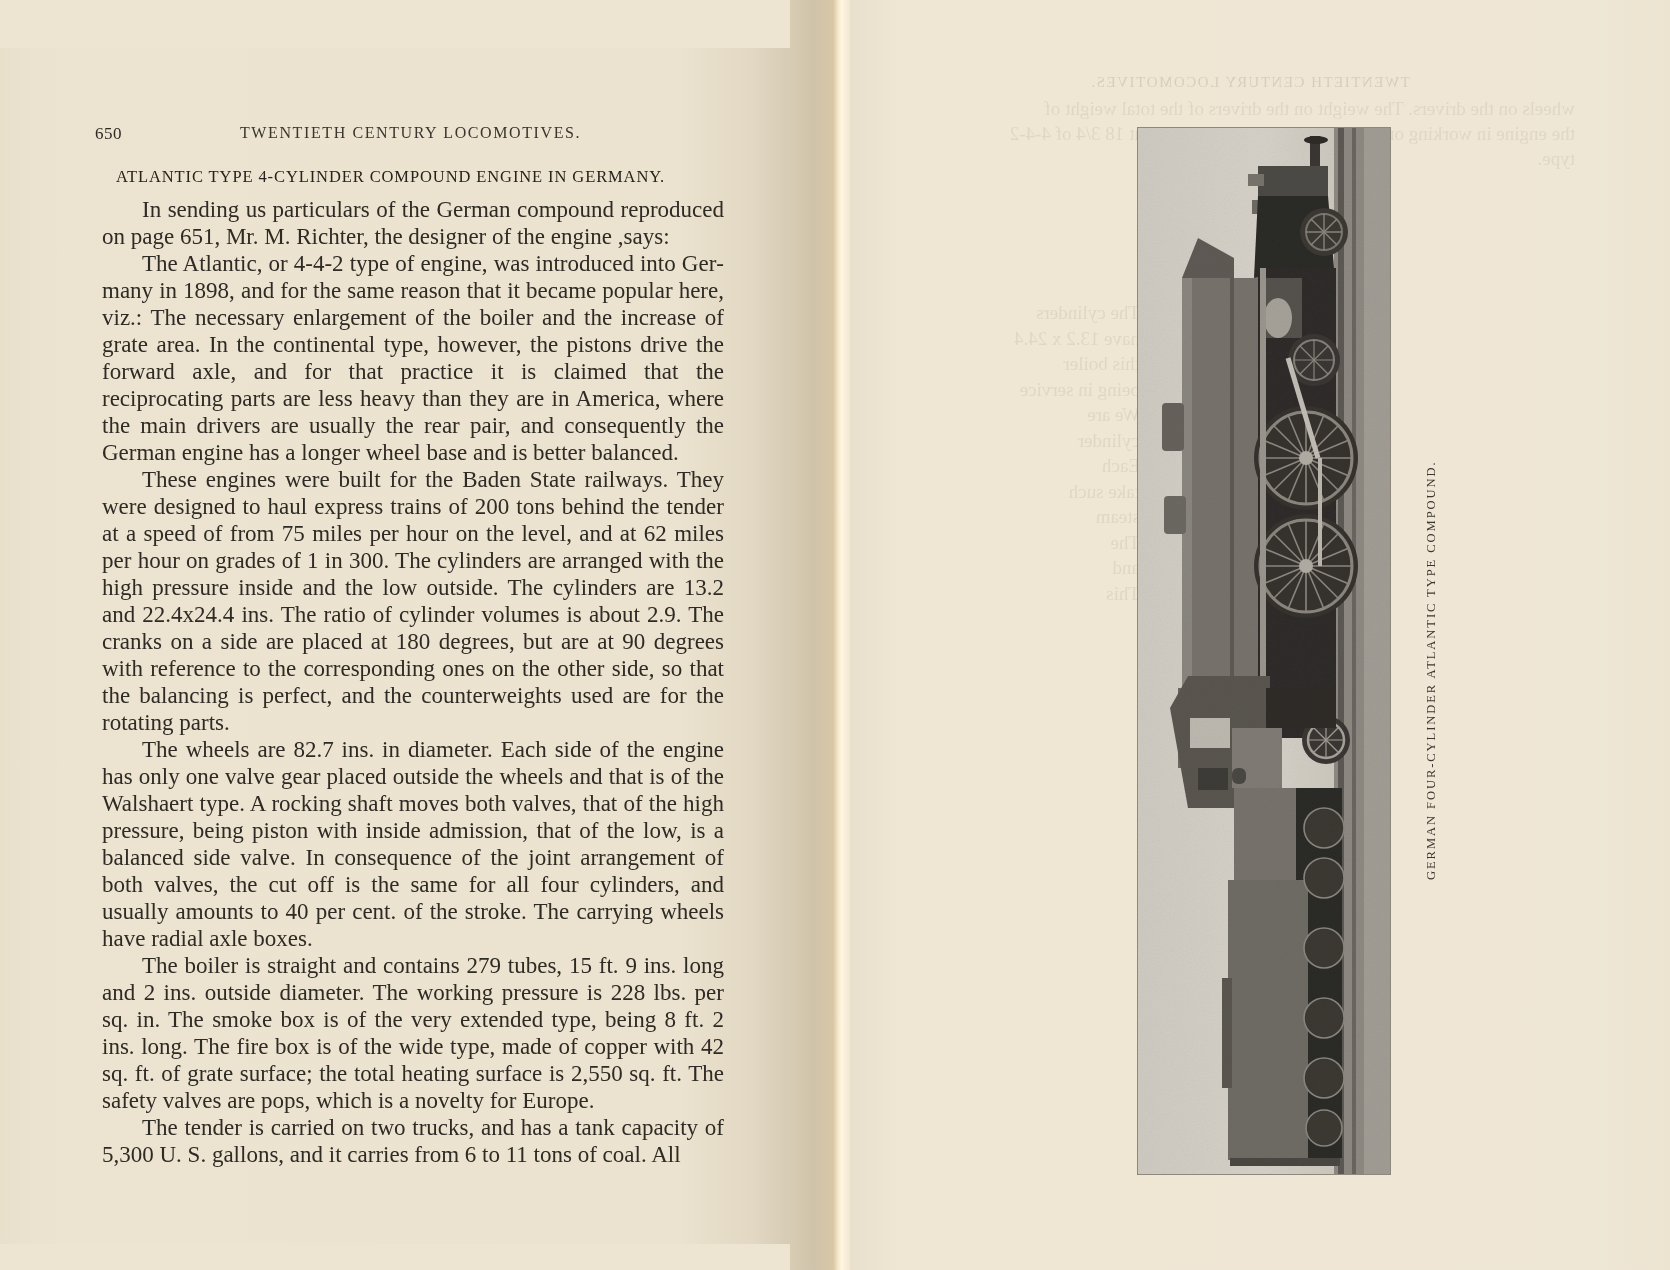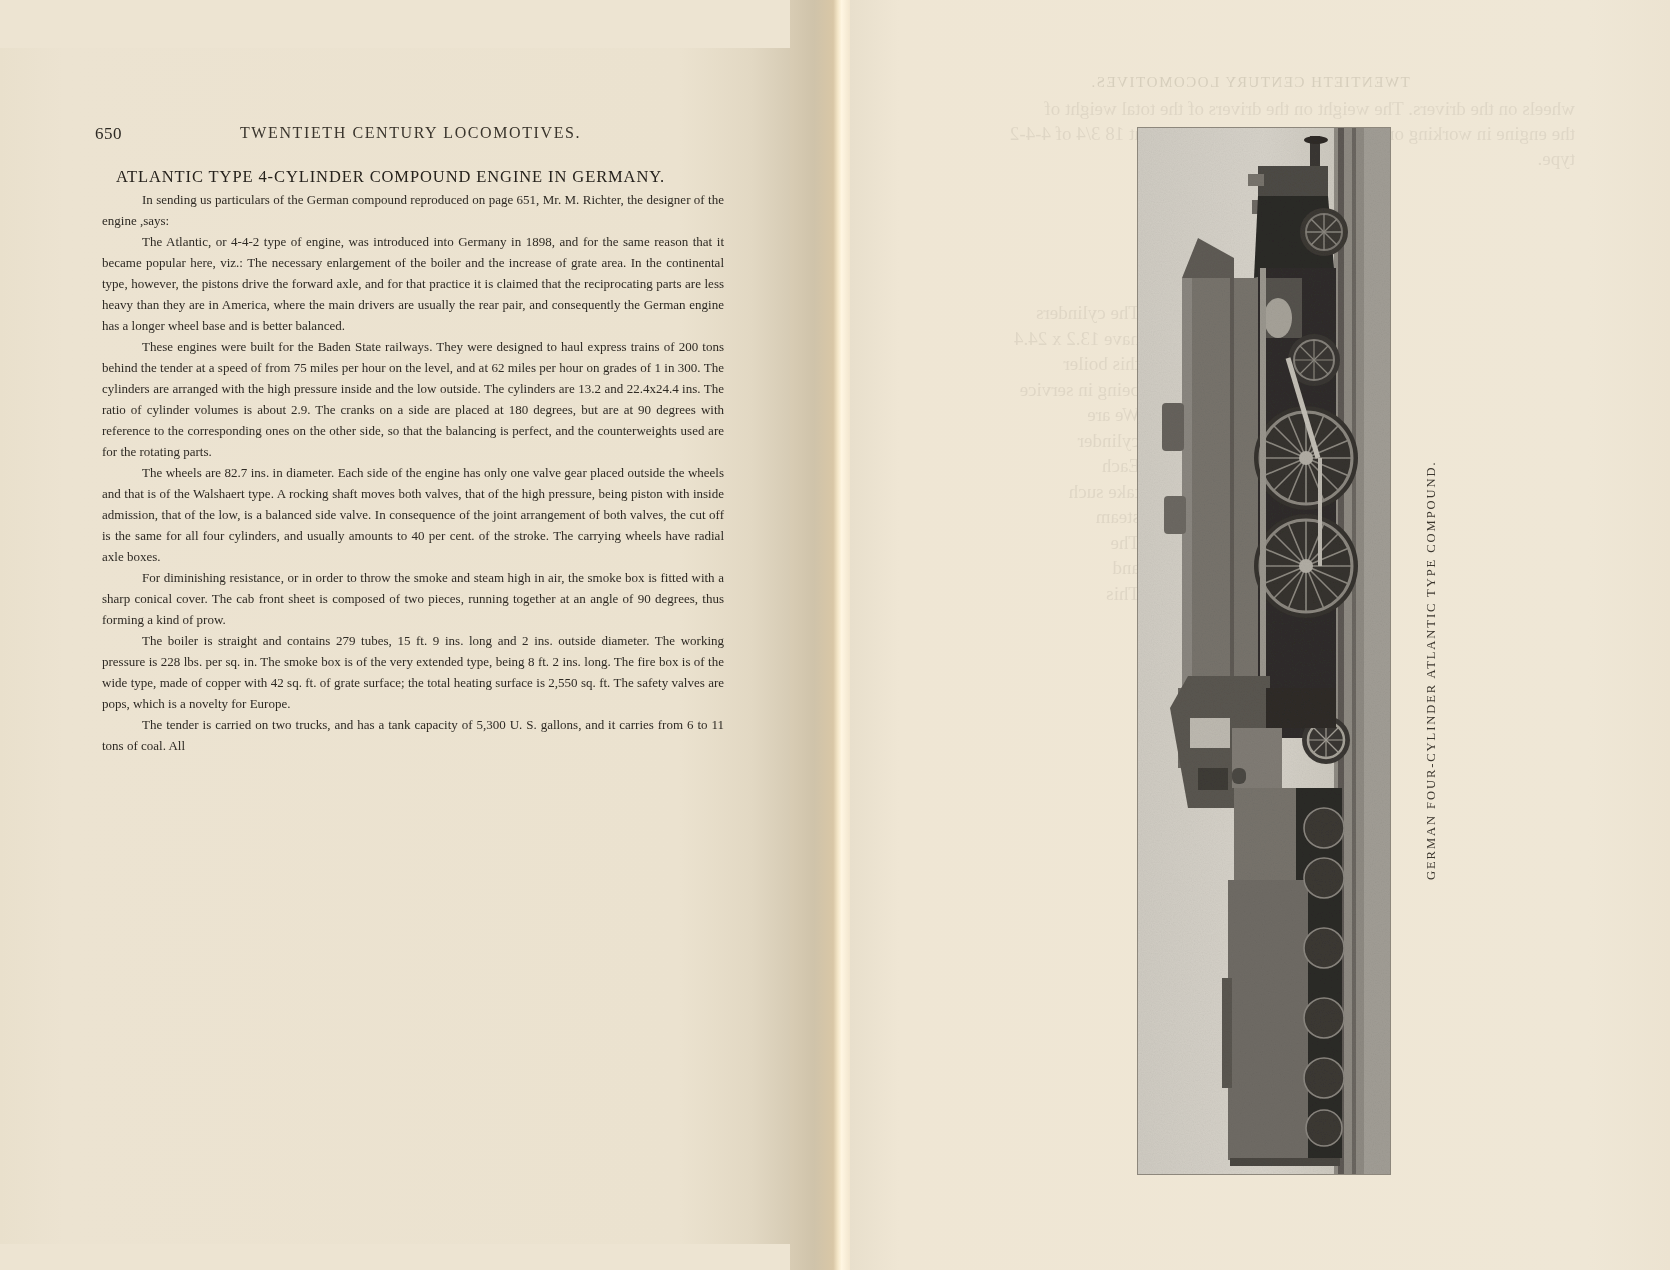--- a/index.html
+++ b/index.html
@@ -30,22 +30,22 @@
   }
   .running-head {
     position: absolute; left: 240px; top: 76px; font-size: 16px; letter-spacing: 1.6px;
     color: #3a352d;
   }
   .section-title {
     position: absolute; left: 116px; top: 119px; font-size: 16.5px; font-weight: normal;
     letter-spacing: 0.9px; color: #26221c; white-space: nowrap;
   }
   .body-text {
-    position: absolute; left: 102px; top: 141px; width: 622px;
-    font-size: 13px; line-height: 21px; text-align: justify; hyphens: manual;
+    position: absolute; left: 102px; top: 148px; width: 622px;
+    font-size: 23px; line-height: 27px; text-align: justify; hyphens: manual;
   }
   .body-text p { margin: 0; text-indent: 40px; }
   .body-text p.first { text-indent: 40px; }
 
   
   .bleed {
     position: absolute; color: rgba(90,80,65,0.10); font-size: 19px; line-height: 25px;
     transform: scaleX(-1); white-space: nowrap; user-select: none;
   }
   .bleed-head { left: 1090px; top: 70px; font-size: 15px; letter-spacing: 1.5px; color: rgba(90,80,65,0.16); }
@@ -71,21 +71,20 @@
 
   <div class="page-left">
     <div class="page-num">650</div>
     <div class="running-head">TWENTIETH CENTURY LOCOMOTIVES.</div>
     <div class="section-title">ATLANTIC TYPE 4-CYLINDER COMPOUND ENGINE IN GERMANY.</div>
     <div class="body-text">
       <p class="first">In sending us particulars of the German compound reproduced on page 651, Mr. M. Richter, the designer of the engine ,says:</p>
       <p>The Atlantic, or 4-4-2 type of engine, was introduced into Ger­many in 1898, and for the same reason that it became popular here, viz.: The necessary enlargement of the boiler and the increase of grate area. In the continental type, however, the pistons drive the forward axle, and for that practice it is claimed that the reciprocating parts are less heavy than they are in America, where the main drivers are usually the rear pair, and consequently the German engine has a longer wheel base and is better balanced.</p>
       <p>These engines were built for the Baden State railways. They were designed to haul express trains of 200 tons behind the tender at a speed of from 75 miles per hour on the level, and at 62 miles per hour on grades of 1 in 300. The cylinders are arranged with the high pressure inside and the low outside. The cylinders are 13.2 and 22.4x24.4 ins. The ratio of cylinder volumes is about 2.9. The cranks on a side are placed at 180 degrees, but are at 90 degrees with reference to the corresponding ones on the other side, so that the bal­ancing is perfect, and the counterweights used are for the rotating parts.</p>
       <p>The wheels are 82.7 ins. in diameter. Each side of the engine has only one valve gear placed outside the wheels and that is of the Walshaert type. A rocking shaft moves both valves, that of the high pressure, being piston with inside admission, that of the low, is a balanced side valve. In consequence of the joint arrangement of both valves, the cut off is the same for all four cylinders, and usually amounts to 40 per cent. of the stroke. The carrying wheels have radial axle boxes.</p>
-      <p>For diminishing resistance, or in order to throw the smoke and steam high in air, the smoke box is fitted with a sharp conical cover. The cab front sheet is composed of two pieces, running together at an angle of 90 degrees, thus forming a kind of prow.</p>
       <p>The boiler is straight and contains 279 tubes, 15 ft. 9 ins. long and 2 ins. outside diameter. The working pressure is 228 lbs. per sq. in. The smoke box is of the very extended type, being 8 ft. 2 ins. long. The fire box is of the wide type, made of copper with 42 sq. ft. of grate surface; the total heating surface is 2,550 sq. ft. The safety valves are pops, which is a novelty for Europe.</p>
       <p>The tender is carried on two trucks, and has a tank capacity of 5,300 U. S. gallons, and it carries from 6 to 11 tons of coal. All</p>
     </div>
   </div>
 
   <div class="gutter"></div>
 
   <div class="page-right"></div>
 
   <div class="bleed bleed-head">TWENTIETH CENTURY LOCOMOTIVES.</div>

